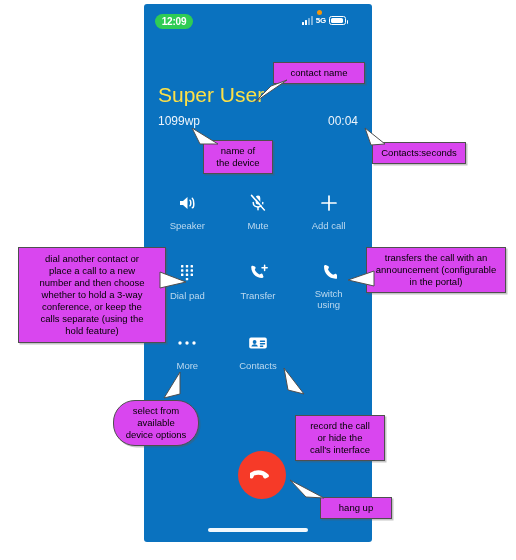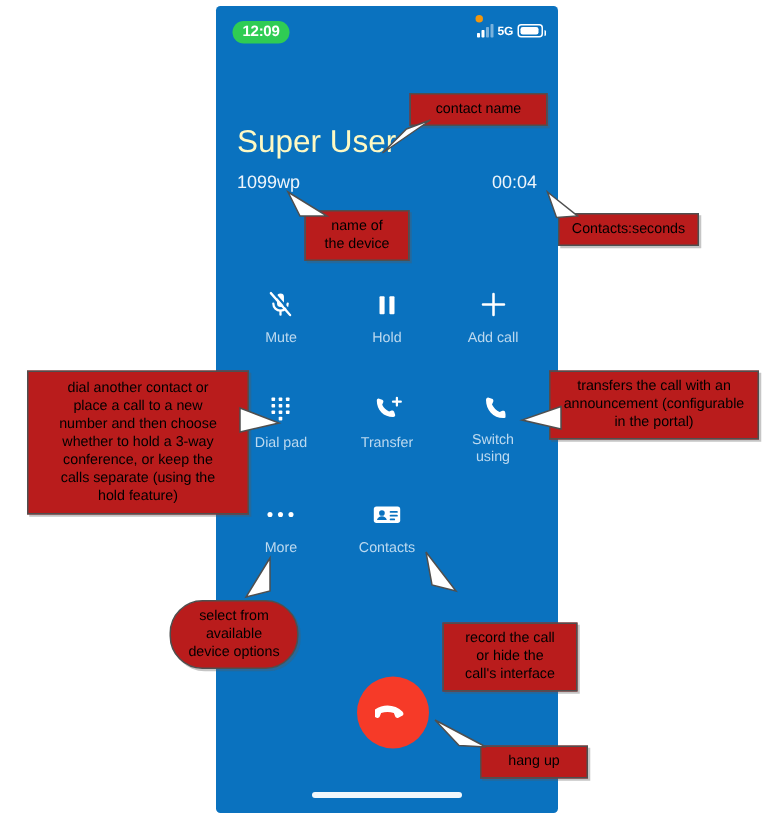--- a/index.html
+++ b/index.html
@@ -52,21 +52,21 @@
   }
   #orange-dot {
     position: absolute;
     right: 50px; top: 6px;
     width: 5px; height: 5px;
     border-radius: 50%;
     background: #f2960d;
   }
   #status-right {
     position: absolute;
-    right: 10px; top: 12px;
+    right: 26px; top: 12px;
     display: flex;
     align-items: flex-end;
     gap: 3px;
   }
   .sig-bars {
     display: flex;
     align-items: flex-end;
     gap: 1px;
     height: 9px;
   }
@@ -110,21 +110,21 @@
     border-radius: 1.5px;
   }
 
   
   #caller-block {
     position: absolute;
     left: 14px; top: 78px;
     width: 200px;
   }
   #contact-name {
-    color: #fef9c3;
+    color: #fde047;
     font-size: 21px;
     line-height: 26px;
     white-space: nowrap;
   }
   #meta-row {
     margin-top: 6px;
     display: flex;
     justify-content: space-between;
     align-items: baseline;
     color: #e7f1f9;
@@ -180,21 +180,21 @@
     left: 64px; bottom: 10px;
     width: 100px; height: 4px;
     border-radius: 3px;
     background: #ffffff;
     opacity: 0.95;
   }
 
   
   .callout {
     position: absolute;
-    background: #b91c1c;
+    background: #d946ef;
     border: 1px solid #4f4f4f;
     color: #000000;
     font-size: 9.5px;
     line-height: 12px;
     text-align: center;
     padding: 4px 5px;
     box-sizing: border-box;
     box-shadow: 1.5px 1.5px 0 rgba(90,90,90,0.35);
     z-index: 5;
   }
@@ -230,43 +230,44 @@
   <div id="caller-block">
     <div id="contact-name">Super User</div>
     <div id="meta-row">
       <span id="device-name">1099wp</span>
       <span id="call-timer">00:04</span>
     </div>
   </div>
 
   <div id="pad">
 
+    <div class="pad-cell">
+      <div class="pad-icon">
+        <svg width="18" height="16" viewBox="0 0 18 16">
+          <path d="M2 6h3L9.5 2v12L5 10H2z" fill="#fff"></path>
+          <path d="M12 5.2c1.1 1 1.1 4.6 0 5.6" stroke="#fff" stroke-width="1.5" fill="none" stroke-linecap="round"></path>
+          <path d="M14.3 3.2c2 1.9 2 9.6 0 9.6" stroke="#fff" stroke-width="1.5" fill="none" stroke-linecap="round"></path>
+        </svg>
+      </div>
+      <div class="pad-label">Speaker</div>
+    </div>
 
     <div class="pad-cell">
       <div class="pad-icon">
         <svg width="18" height="18" viewBox="0 0 18 18">
           <rect x="6.7" y="1.6" width="4.6" height="9" rx="2.3" fill="#fff"></rect>
           <path d="M4.2 8.4c0 2.7 2.1 4.6 4.8 4.6s4.8-1.9 4.8-4.6" stroke="#fff" stroke-width="1.5" fill="none" stroke-linecap="round"></path>
           <path d="M9 13.2v2.6" stroke="#fff" stroke-width="1.5" stroke-linecap="round"></path>
           <path d="M2.6 1.4L15.4 16" stroke="#fff" stroke-width="1.6" stroke-linecap="round"></path>
           <path d="M3.9 0.4L16.7 15" stroke="#0a72bf" stroke-width="1.4" stroke-linecap="round"></path>
         </svg>
       </div>
       <div class="pad-label">Mute</div>
     </div>
 
-    <div class="pad-cell">
-      <div class="pad-icon">
-        <svg width="14" height="15" viewBox="0 0 14 15">
-          <rect x="2" y="1.5" width="3.4" height="12" rx="0.6" fill="#fff"></rect>
-          <rect x="8.6" y="1.5" width="3.4" height="12" rx="0.6" fill="#fff"></rect>
-        </svg>
-      </div>
-      <div class="pad-label">Hold</div>
-    </div>
 
     <div class="pad-cell">
       <div class="pad-icon">
         <svg width="18" height="18" viewBox="0 0 18 18">
           <path d="M9 2v14M2 9h14" stroke="#fff" stroke-width="1.7" stroke-linecap="round"></path>
         </svg>
       </div>
       <div class="pad-label">Add call</div>
     </div>
 

